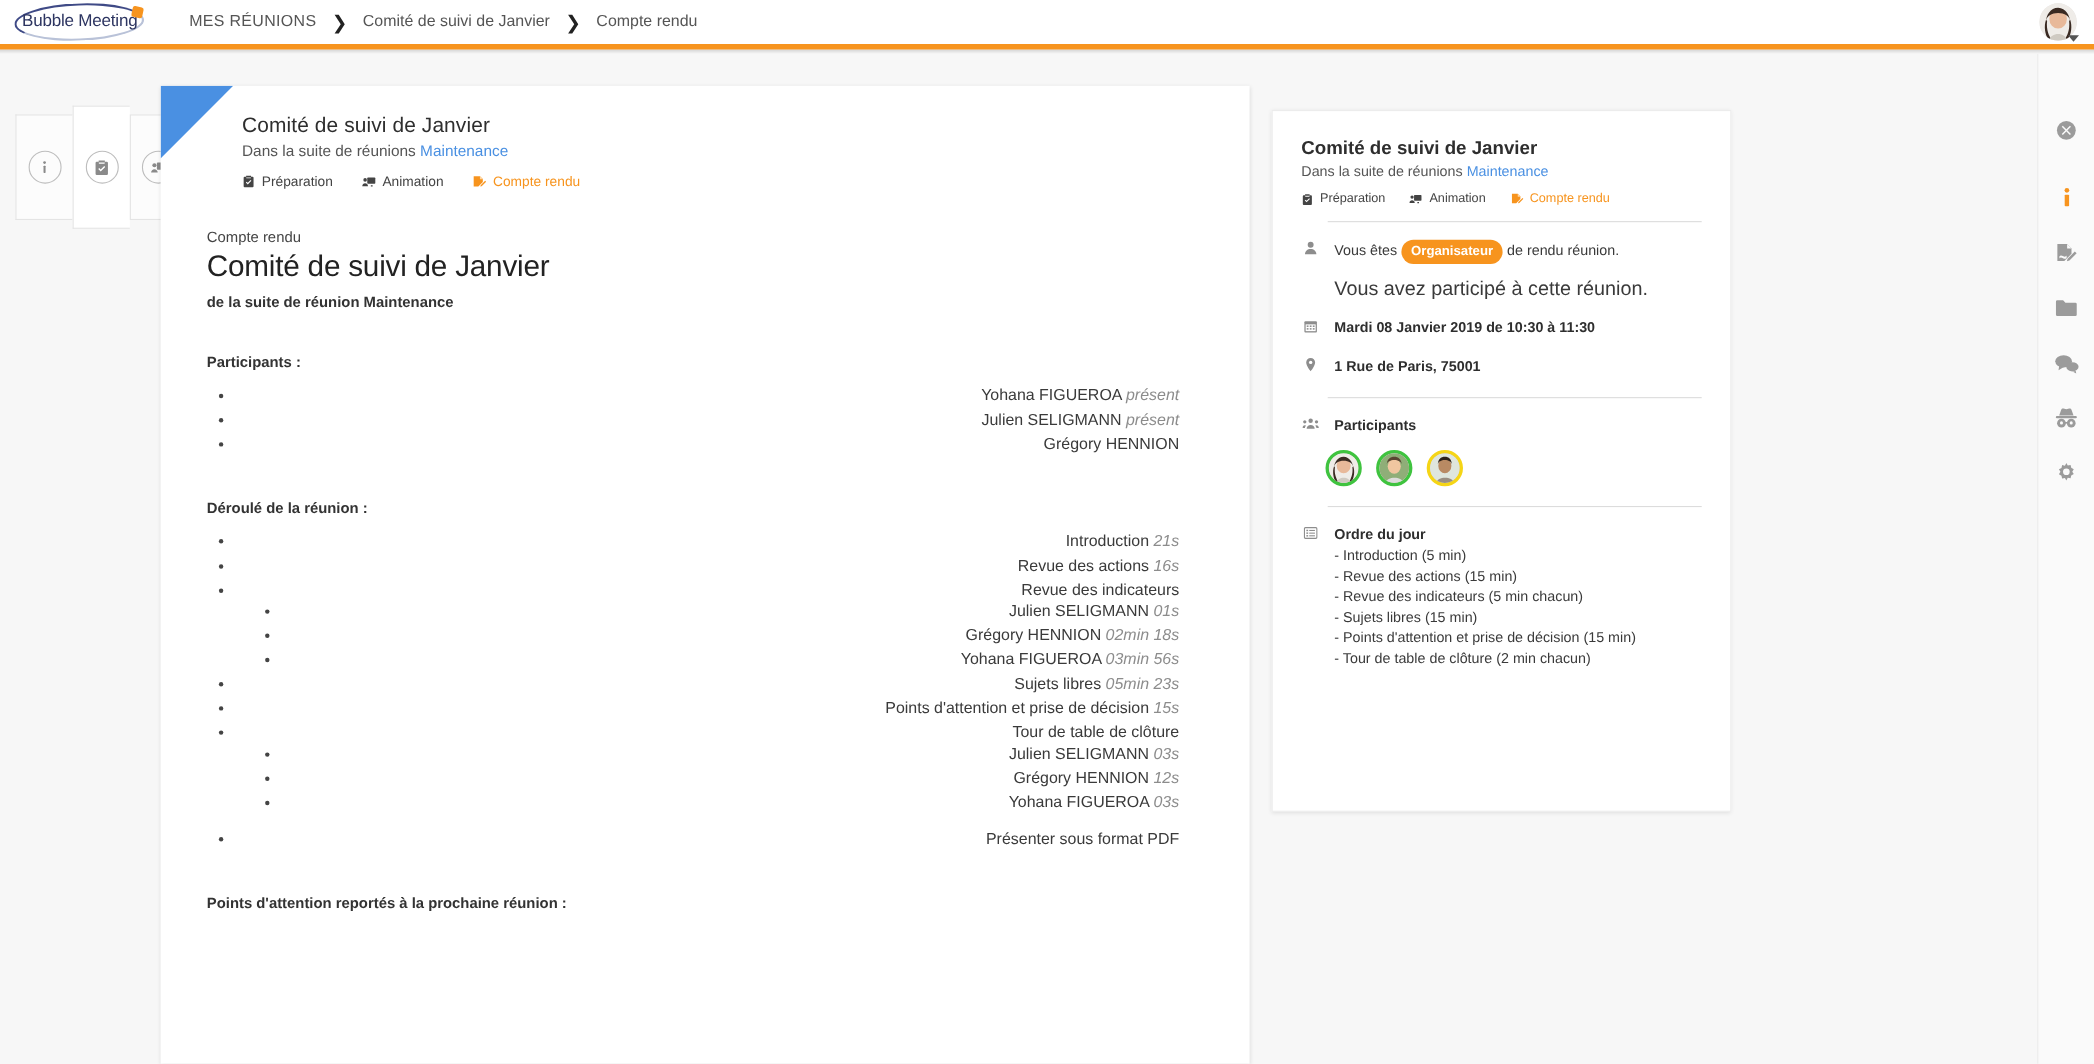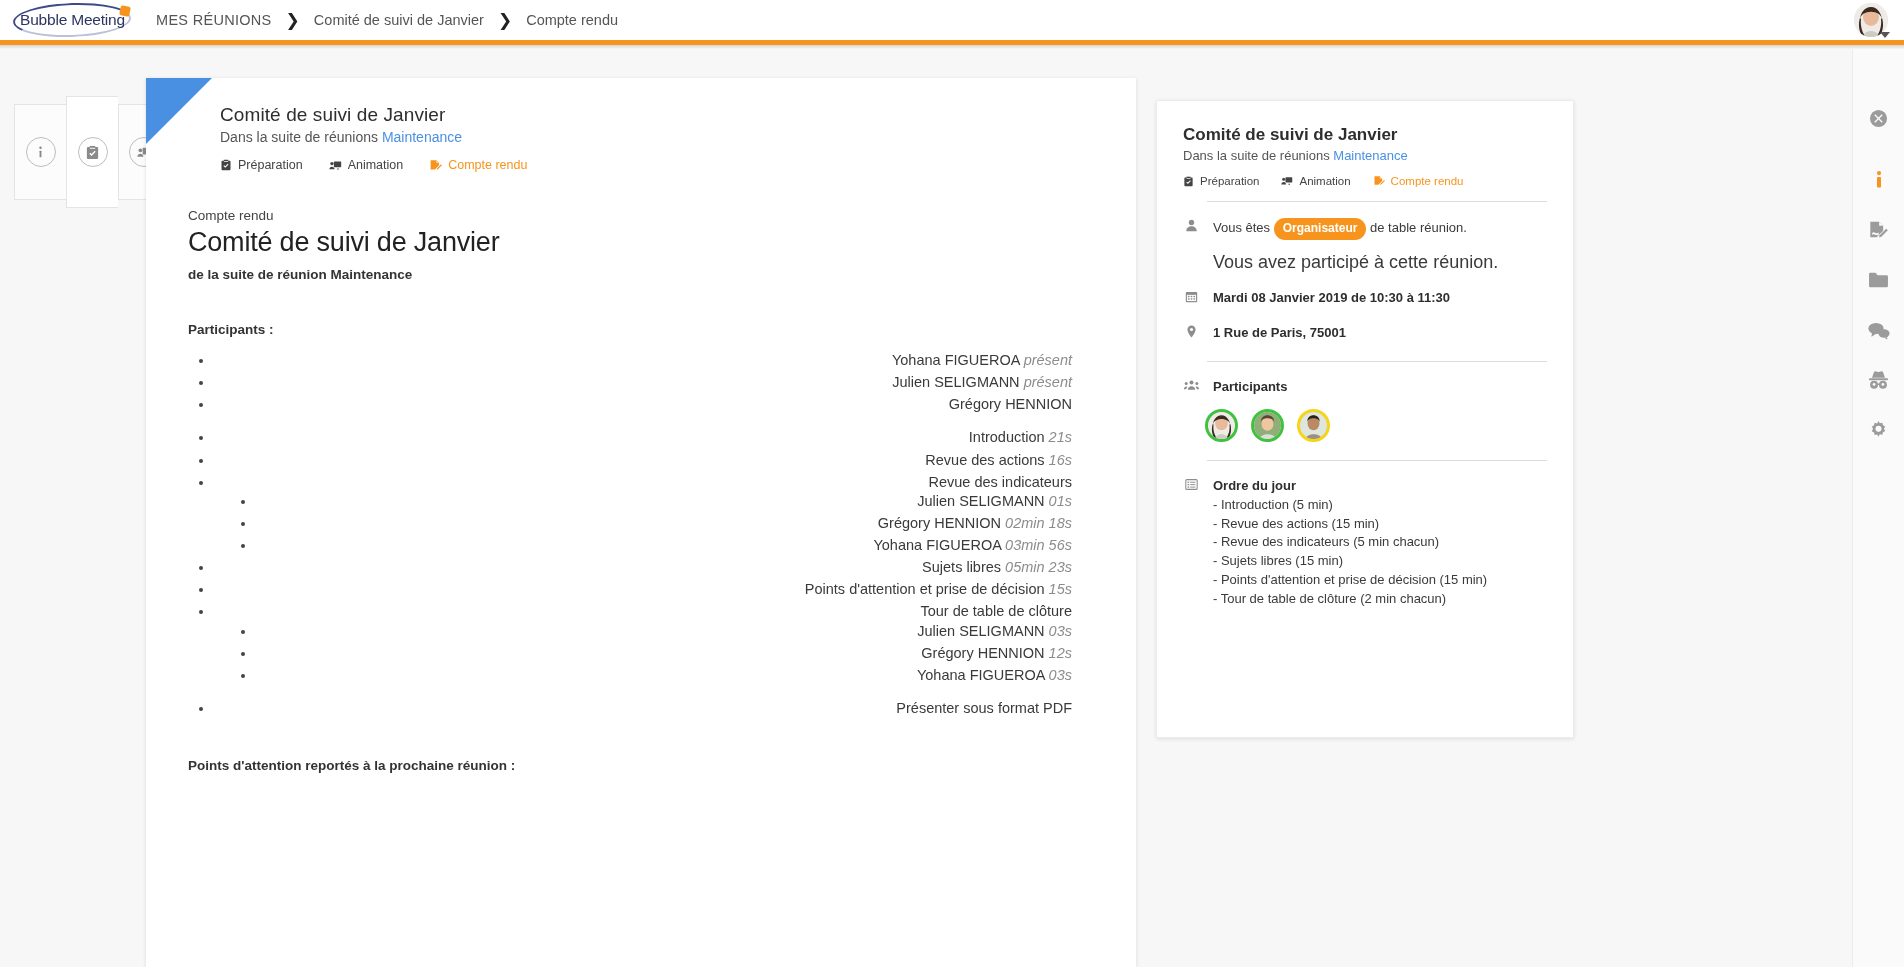--- a/index.html
+++ b/index.html
@@ -42,21 +42,21 @@
     transform: rotate(12deg);
   }
 
   .breadcrumb {
     display: flex; align-items: center; margin-left: 12px; gap: 0;
   }
   .crumb {
     font-size: 14.5px; color: #555; padding: 0 8px; white-space: nowrap;
     cursor: pointer;
   }
-  .crumb.upper { letter-spacing: 0.3px; }
+  .crumb.upper { letter-spacing: 0.3px; margin-left: 16px; }
   .crumb-sep {
     color: #222; font-size: 17px; font-weight: bold; padding: 0 6px;
     line-height: 1;
   }
   .user-avatar-wrap {
     position: absolute; right: 16px; top: 3px;
     width: 34px; height: 34px; cursor: pointer;
   }
   .user-avatar {
     width: 34px; height: 34px; border-radius: 50%;
@@ -338,20 +338,21 @@
     <h2>Comité de suivi de Janvier</h2>
     <p class="subtitle">de la suite de réunion Maintenance</p>
 
     <p class="section-title">Participants :</p>
     <ul>
       <li><span>Yohana FIGUEROA</span> <span class="muted-italic">présent</span></li>
       <li><span>Julien SELIGMANN</span> <span class="muted-italic">présent</span></li>
       <li><span>Grégory HENNION</span> <span class="muted-italic"></span></li>
     </ul>
 
+    <p class="section-title">Déroulé de la réunion :</p>
     <ul>
       <li><span>Introduction</span> <span class="muted-italic">21s</span></li>
       <li><span>Revue des actions</span> <span class="muted-italic">16s</span></li>
       <li><span>Revue des indicateurs</span>
         <ul>
           <li><span>Julien SELIGMANN</span> <span class="muted-italic">01s</span></li>
           <li><span>Grégory HENNION</span> <span class="muted-italic">02min 18s</span></li>
           <li><span>Yohana FIGUEROA</span> <span class="muted-italic">03min 56s</span></li>
         </ul>
       </li>
@@ -416,21 +417,21 @@
   <div class="rp-divider"></div>
 
   <div class="rp-row">
     <span class="rp-ico">
       <svg width="13" height="13" viewBox="0 0 16 16">
           <circle cx="8" cy="4.3" r="3.3"></circle>
           <path d="M1.6 15c0-3.7 2.9-6 6.4-6s6.4 2.3 6.4 6z"></path>
         </svg>
     </span>
     <span class="rp-text">
-      <span>Vous êtes </span><span class="badge-organisateur">Organisateur</span><span> de table réunion.</span>
+      <span>Vous êtes </span><span class="badge-organisateur">Organisateur</span><span> de rendu réunion.</span>
     </span>
   </div>
 
   <div class="rp-sub-line">Vous avez participé à cette réunion.</div>
 
   <div class="rp-row">
     <span class="rp-ico">
       <svg width="13" height="13" viewBox="0 0 16 16">
           <rect x="1" y="2.6" width="14" height="12.4" rx="1"></rect>
           <rect x="2.4" y="6" width="11.2" height="7.6" fill="#fff"></rect>

